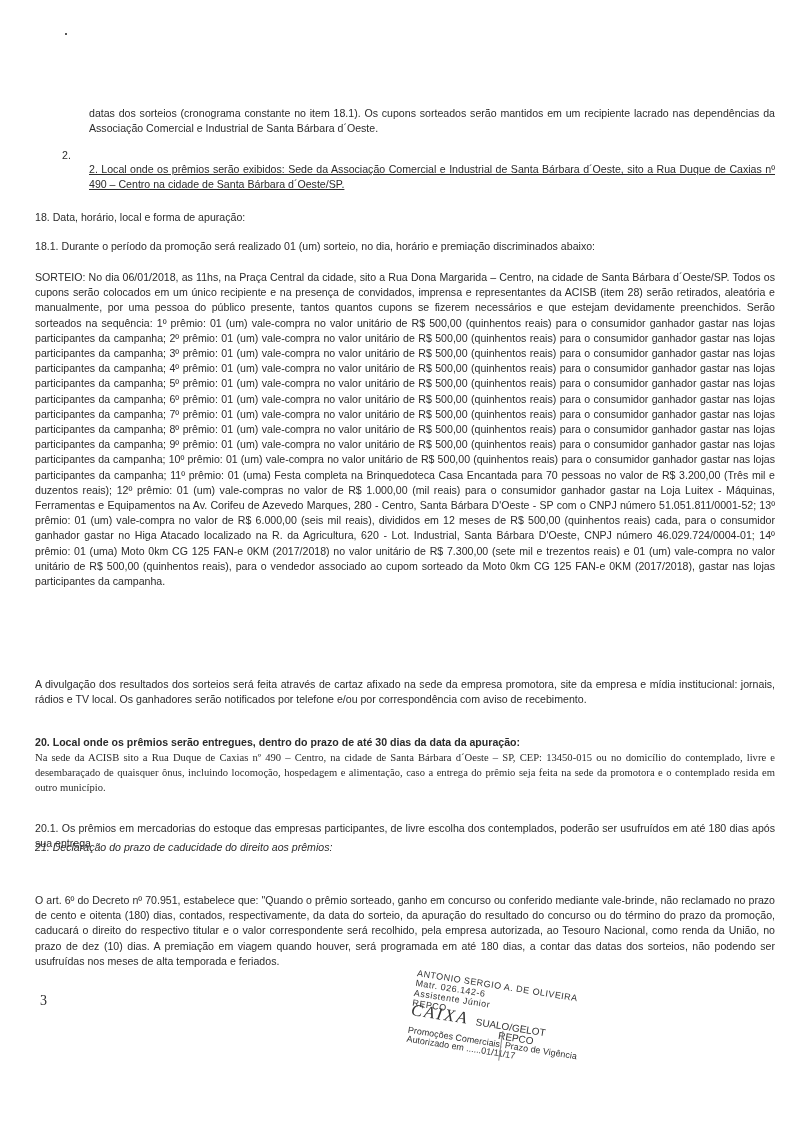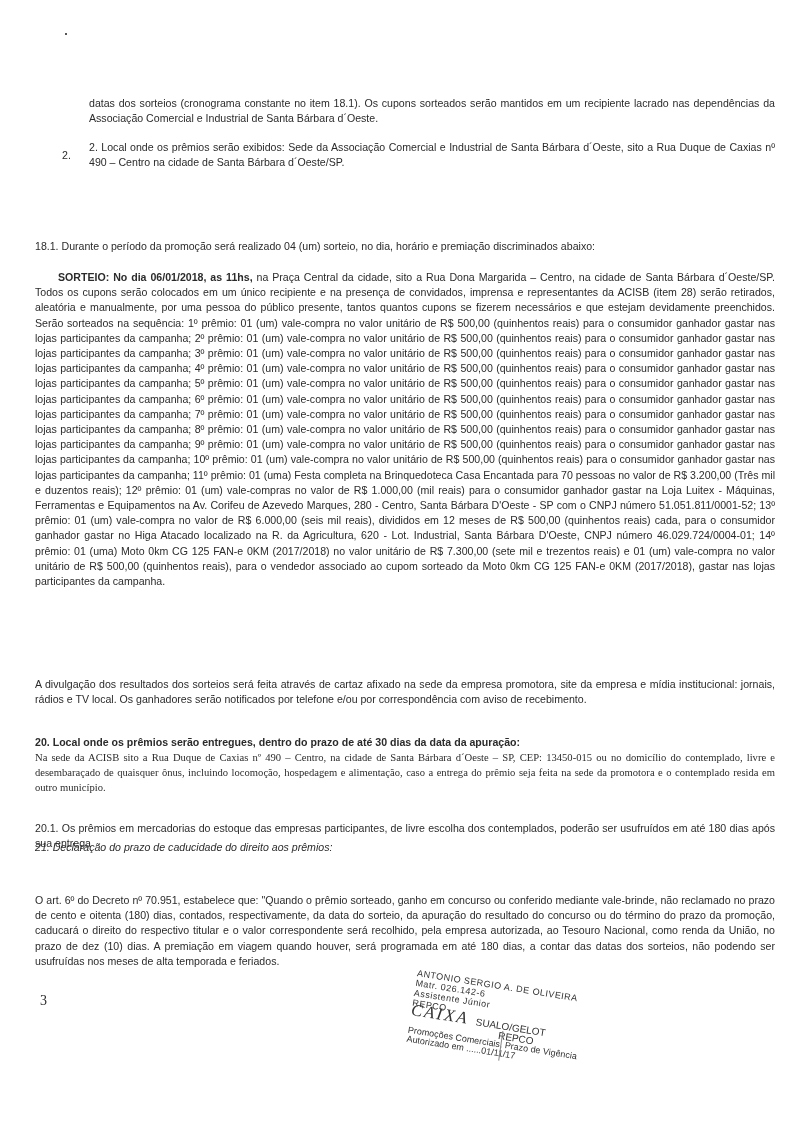--- a/index.html
+++ b/index.html
@@ -1,44 +1,45 @@
 <!DOCTYPE html>
 <html><head>
 <meta charset="utf-8">
 <style>
   html, body { margin: 0; padding: 0; background: #ffffff; }
   body { width: 793px; height: 1122px; position: relative; overflow: hidden;
          font-family: "Liberation Sans", sans-serif; color: #2b2b2b; }
   .page { position: absolute; left: 0; top: 0; width: 793px; height: 1122px; }
   .p { position: absolute; font-size: 10.6px; line-height: 15.2px; text-align: justify; }
   .wide { left: 35px; width: 740px; }
-  .ind { left: 89px; width: 686px; }
+  .ind { left: 89px; width: 686px; margin-top: 10px; }
   .num { position: absolute; left: 62px; font-size: 10.6px; line-height: 15.2px; }
-  .b { font-weight: bold; margin-left: 23px; }
+  .b { font-weight: normal; }
   .dot { position: absolute; left: 65px; top: 33px; width: 2px; height: 2px; background: #555; }
   .pagenum { position: absolute; left: 40px; top: 993px; font-family: "Liberation Serif", serif; font-size: 14px; }
   .stamp { position: absolute; font-family: "Liberation Sans", sans-serif; color: #333; transform-origin: left top; }
   .s1 { left: 418px; top: 968px; transform: rotate(9deg); font-size: 9px; line-height: 10px; letter-spacing: 0.5px; }
   .s2 { left: 412px; top: 1005px; transform: rotate(9deg); font-size: 9px; line-height: 9px; }
   .caixa { font-family: "Liberation Serif", serif; font-style: italic; font-size: 17px; letter-spacing: 2px; }
   .sign { position: absolute; left: 500px; top: 1035px; width: 60px; height: 30px; border-left: 1px solid #888; transform: rotate(8deg); }
 </style>
 </head>
 <body>
 
 <div class="page">
   <div class="dot"></div>
 
   <div class="p ind" style="top:96px;">datas dos sorteios (cronograma constante no item 18.1). Os cupons sorteados serão mantidos em um recipiente lacrado nas dependências da Associação Comercial e Industrial de Santa Bárbara d´Oeste.</div>
 
   <span class="num" style="top:148px;">2.</span>
-  <div class="p ind" style="top:140px;">2. Local onde os prêmios serão exibidos: Sede da Associação Comercial e Industrial de Santa Bárbara d´Oeste, sito a Rua Duque de Caxias nº 490 – Centro na cidade de Santa Bárbara d´Oeste/SP.</div>
+  <div class="p ind" style="top:152px;text-decoration:underline;">2. Local onde os prêmios serão exibidos: Sede da Associação Comercial e Industrial de Santa Bárbara d´Oeste, sito a Rua Duque de Caxias nº 490 – Centro na cidade de Santa Bárbara d´Oeste/SP.</div>
 
+  <div class="p wide" style="top:210px;">18. Data, horário, local e forma de apuração:</div>
 
-  <div class="p wide" style="top:239px;">18.1. Durante o período da promoção será realizado 04 (um) sorteio, no dia, horário e premiação discriminados abaixo:</div>
+  <div class="p wide" style="top:239px;">18.1. Durante o período da promoção será realizado 01 (um) sorteio, no dia, horário e premiação discriminados abaixo:</div>
 
   <div class="p wide" style="top:270px;"><span class="b">SORTEIO: No dia 06/01/2018, as 11hs,</span><span> na Praça Central da cidade, sito a Rua Dona Margarida – Centro, na cidade de Santa Bárbara d´Oeste/SP. Todos os cupons serão colocados em um único recipiente e na presença de convidados, imprensa e representantes da ACISB (item 28) serão retirados, aleatória e manualmente, por uma pessoa do público presente, tantos quantos cupons se fizerem necessários e que estejam devidamente preenchidos. Serão sorteados na sequência: 1º prêmio: 01 (um) vale-compra no valor unitário de R$ 500,00 (quinhentos reais) para o consumidor ganhador gastar nas lojas participantes da campanha; 2º prêmio: 01 (um) vale-compra no valor unitário de R$ 500,00 (quinhentos reais) para o consumidor ganhador gastar nas lojas participantes da campanha; 3º prêmio: 01 (um) vale-compra no valor unitário de R$ 500,00 (quinhentos reais) para o consumidor ganhador gastar nas lojas participantes da campanha; 4º prêmio: 01 (um) vale-compra no valor unitário de R$ 500,00 (quinhentos reais) para o consumidor ganhador gastar nas lojas participantes da campanha; 5º prêmio: 01 (um) vale-compra no valor unitário de R$ 500,00 (quinhentos reais) para o consumidor ganhador gastar nas lojas participantes da campanha; 6º prêmio: 01 (um) vale-compra no valor unitário de R$ 500,00 (quinhentos reais) para o consumidor ganhador gastar nas lojas participantes da campanha; 7º prêmio: 01 (um) vale-compra no valor unitário de R$ 500,00 (quinhentos reais) para o consumidor ganhador gastar nas lojas participantes da campanha; 8º prêmio: 01 (um) vale-compra no valor unitário de R$ 500,00 (quinhentos reais) para o consumidor ganhador gastar nas lojas participantes da campanha; 9º prêmio: 01 (um) vale-compra no valor unitário de R$ 500,00 (quinhentos reais) para o consumidor ganhador gastar nas lojas participantes da campanha; 10º prêmio: 01 (um) vale-compra no valor unitário de R$ 500,00 (quinhentos reais) para o consumidor ganhador gastar nas lojas participantes da campanha; 11º prêmio: 01 (uma) Festa completa na Brinquedoteca Casa Encantada para 70 pessoas no valor de R$ 3.200,00 (Três mil e duzentos reais); 12º prêmio: 01 (um) vale-compras no valor de R$ 1.000,00 (mil reais) para o consumidor ganhador gastar na Loja Luitex - Máquinas, Ferramentas e Equipamentos na Av. Corifeu de Azevedo Marques, 280 - Centro, Santa Bárbara D'Oeste - SP com o CNPJ número 51.051.811/0001-52; 13º prêmio: 01 (um) vale-compra no valor de R$ 6.000,00 (seis mil reais), divididos em 12 meses de R$ 500,00 (quinhentos reais) cada, para o consumidor ganhador gastar no Higa Atacado localizado na R. da Agricultura, 620 - Lot. Industrial, Santa Bárbara D'Oeste, CNPJ número 46.029.724/0004-01; 14º prêmio: 01 (uma) Moto 0km CG 125 FAN-e 0KM (2017/2018) no valor unitário de R$ 7.300,00 (sete mil e trezentos reais) e 01 (um) vale-compra no valor unitário de R$ 500,00 (quinhentos reais), para o vendedor associado ao cupom sorteado da Moto 0km CG 125 FAN-e 0KM (2017/2018), gastar nas lojas participantes da campanha.</span></div>
 
   <div class="p wide" style="top:677px;">A divulgação dos resultados dos sorteios será feita através de cartaz afixado na sede da empresa promotora, site da empresa e mídia institucional: jornais, rádios e TV local. Os ganhadores serão notificados por telefone e/ou por correspondência com aviso de recebimento.</div>
 
   <div class="p wide" style="top:735px;font-weight:bold;">20. Local onde os prêmios serão entregues, dentro do prazo de até 30 dias da data da apuração:</div>
   <div class="p wide" style="top:750px;font-family:Liberation Serif, serif;">Na sede da ACISB sito a Rua Duque de Caxias nº 490 – Centro, na cidade de Santa Bárbara d´Oeste – SP, CEP: 13450-015 ou no domicílio do contemplado, livre e desembaraçado de quaisquer ônus, incluindo locomoção, hospedagem e alimentação, caso a entrega do prêmio seja feita na sede da promotora e o contemplado resida em outro município.</div>
 
   <div class="p wide" style="top:821px;">20.1. Os prêmios em mercadorias do estoque das empresas participantes, de livre escolha dos contemplados, poderão ser usufruídos em até 180 dias após sua entrega</div>
 

